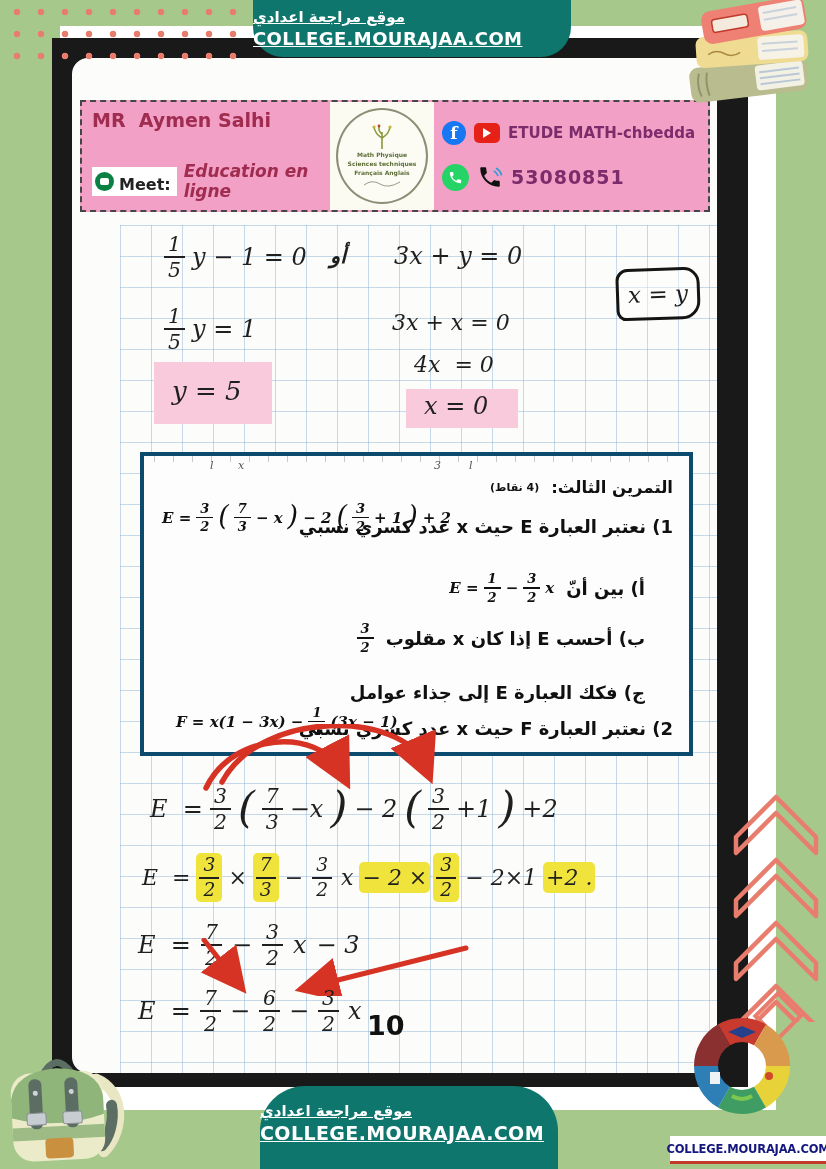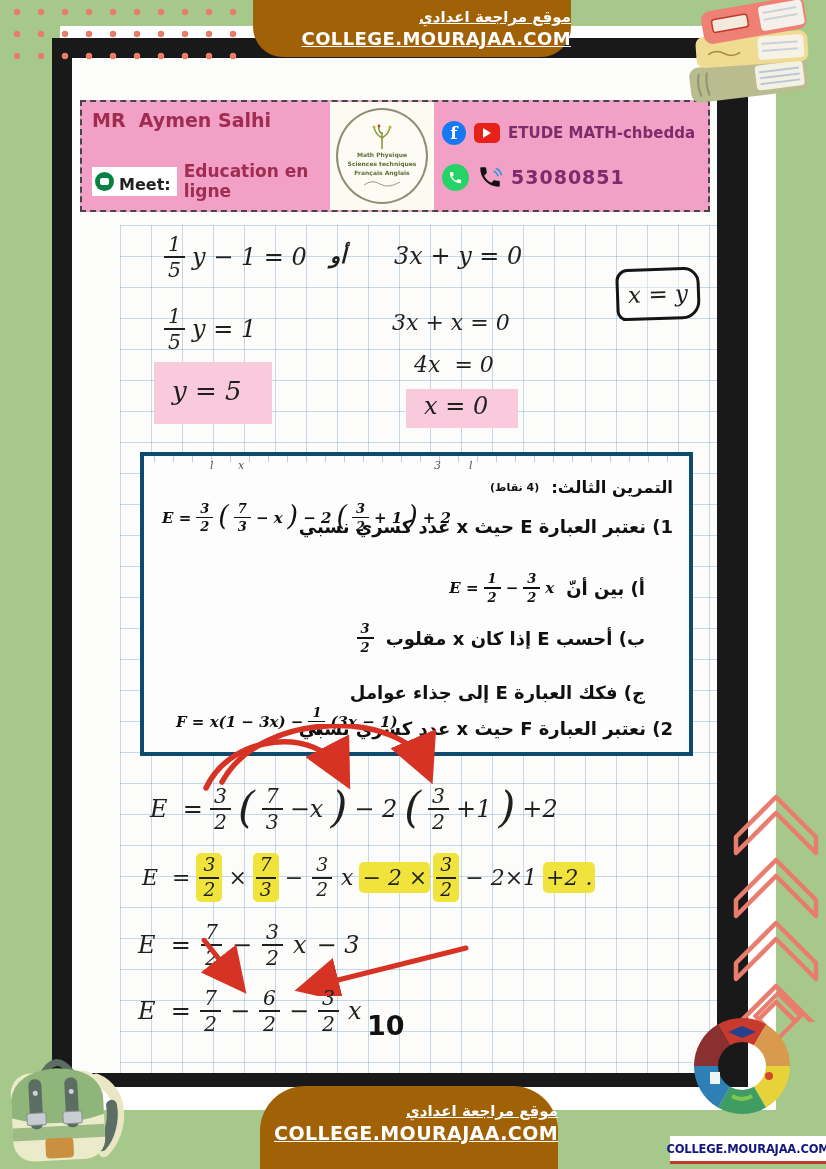--- a/index.html
+++ b/index.html
@@ -2,21 +2,21 @@
 <html><head>
 <meta charset="utf-8">
 <style>
   html,body{margin:0;padding:0;background:#a6c98b;}
   #stage{position:relative;width:826px;height:1169px;background:#a6c98b;overflow:hidden;
          font-family:"DejaVu Sans",sans-serif;color:#1d1d1d;}
   .abs{position:absolute;}
   .pre{white-space:pre;}
 
   
-  .tab{background:#a16207;color:#fff;text-align:right;font-weight:bold;z-index:6;}
+  .tab{background:#0f766e;color:#fff;text-align:left;font-weight:bold;z-index:6;}
   .tab .ar{font-size:15px;text-decoration:underline;display:block;}
   .tab .url{font-size:18px;letter-spacing:.4px;text-decoration:underline;display:block;margin-top:2px;}
 
   
   .backing{background:#ffffff;z-index:0;}
   .blacksheet{background:#191919;z-index:1;}
   .page{background:#fcfcfa;z-index:2;}
 
   .dots{z-index:5;background-image:radial-gradient(circle,#e87c6d 3.1px,rgba(0,0,0,0) 3.6px);
         background-size:24px 22px;background-position:5px 1px;}
@@ -28,21 +28,21 @@
 
   
   .card{background:#f2a0c6;border:2px dashed #454545;box-sizing:border-box;display:flex;z-index:3;}
   .card-left{flex:1;padding:7px 10px 9px;display:flex;flex-direction:column;justify-content:space-between;}
   .t-name{font-size:19px;font-weight:bold;color:#a02c50;}
   .meet-row{display:flex;align-items:center;gap:7px;}
   .meet-pill{display:inline-flex;align-items:center;gap:5px;background:#fff;padding:2px 6px 2px 3px;}
   .meet-ic{width:19px;height:19px;border-radius:50%;background:#0b8043;position:relative;}
   .meet-ic:after{content:"";position:absolute;left:5px;top:6px;width:9px;height:7px;background:#fff;border-radius:2px;}
   .meet-lbl{font-size:16px;font-weight:bold;color:#222;margin-top:6px;}
-  .meet-val{font-size:17px;font-weight:bold;color:#a02c50;}
+  .meet-val{font-size:17px;font-weight:bold;color:#a02c50;font-style:italic;}
   .classe-row{display:flex;gap:16px;align-items:baseline;}
   .classe-lbl{font-size:19px;font-weight:bold;color:#8d2456;}
   .classe-val{font-size:20px;font-weight:bold;color:#7c2b6b;font-family:"DejaVu Serif",serif;}
   .card-mid{width:104px;background:#fbfbf2;display:flex;align-items:center;justify-content:center;}
   .stamp{width:88px;height:92px;border-radius:50%;border:2px solid #8e8e76;background:#fcfcf5;
          display:flex;flex-direction:column;align-items:center;justify-content:center;gap:1px;}
   .stamp-line{font-size:6px;font-weight:bold;color:#5d6e37;line-height:1.3;}
   .card-right{width:258px;padding:10px 8px;display:flex;flex-direction:column;justify-content:space-around;}
   .soc-row{display:flex;align-items:center;gap:8px;}
   .fb{width:24px;height:24px;border-radius:50%;background:#1877f2;color:#fff;display:flex;align-items:center;
@@ -95,21 +95,21 @@
              z-index:6;font-weight:bold;font-size:11.5px;color:#14177c;letter-spacing:-.2px;}
   svg{display:block;}
 </style>
 </head>
 <body>
 
 <div id="stage">
 
   <div class="abs backing" style="left:60px;top:26px;width:716px;height:1084px;"></div>
   <div class="abs blacksheet" style="left:52px;top:38px;width:696px;height:1049px;"></div>
-  <div class="abs page" style="left:72px;top:58px;width:645px;height:1015px;">
+  <div class="abs page" style="left:72px;top:58px;width:645px;height:1015px;border-radius:16px;">
 
     <div class="abs grid" style="left:48px;top:167px;width:597px;height:848px;"></div>
 
     <div class="abs card" style="left:8px;top:42px;width:630px;height:112px;">
       <div class="card-left">
         <div class="t-name pre">MR  Aymen Salhi</div>
         <div class="meet-row">
           <span class="meet-pill">
             <span class="meet-ic"></span>
             <span class="meet-lbl">Meet:</span>

